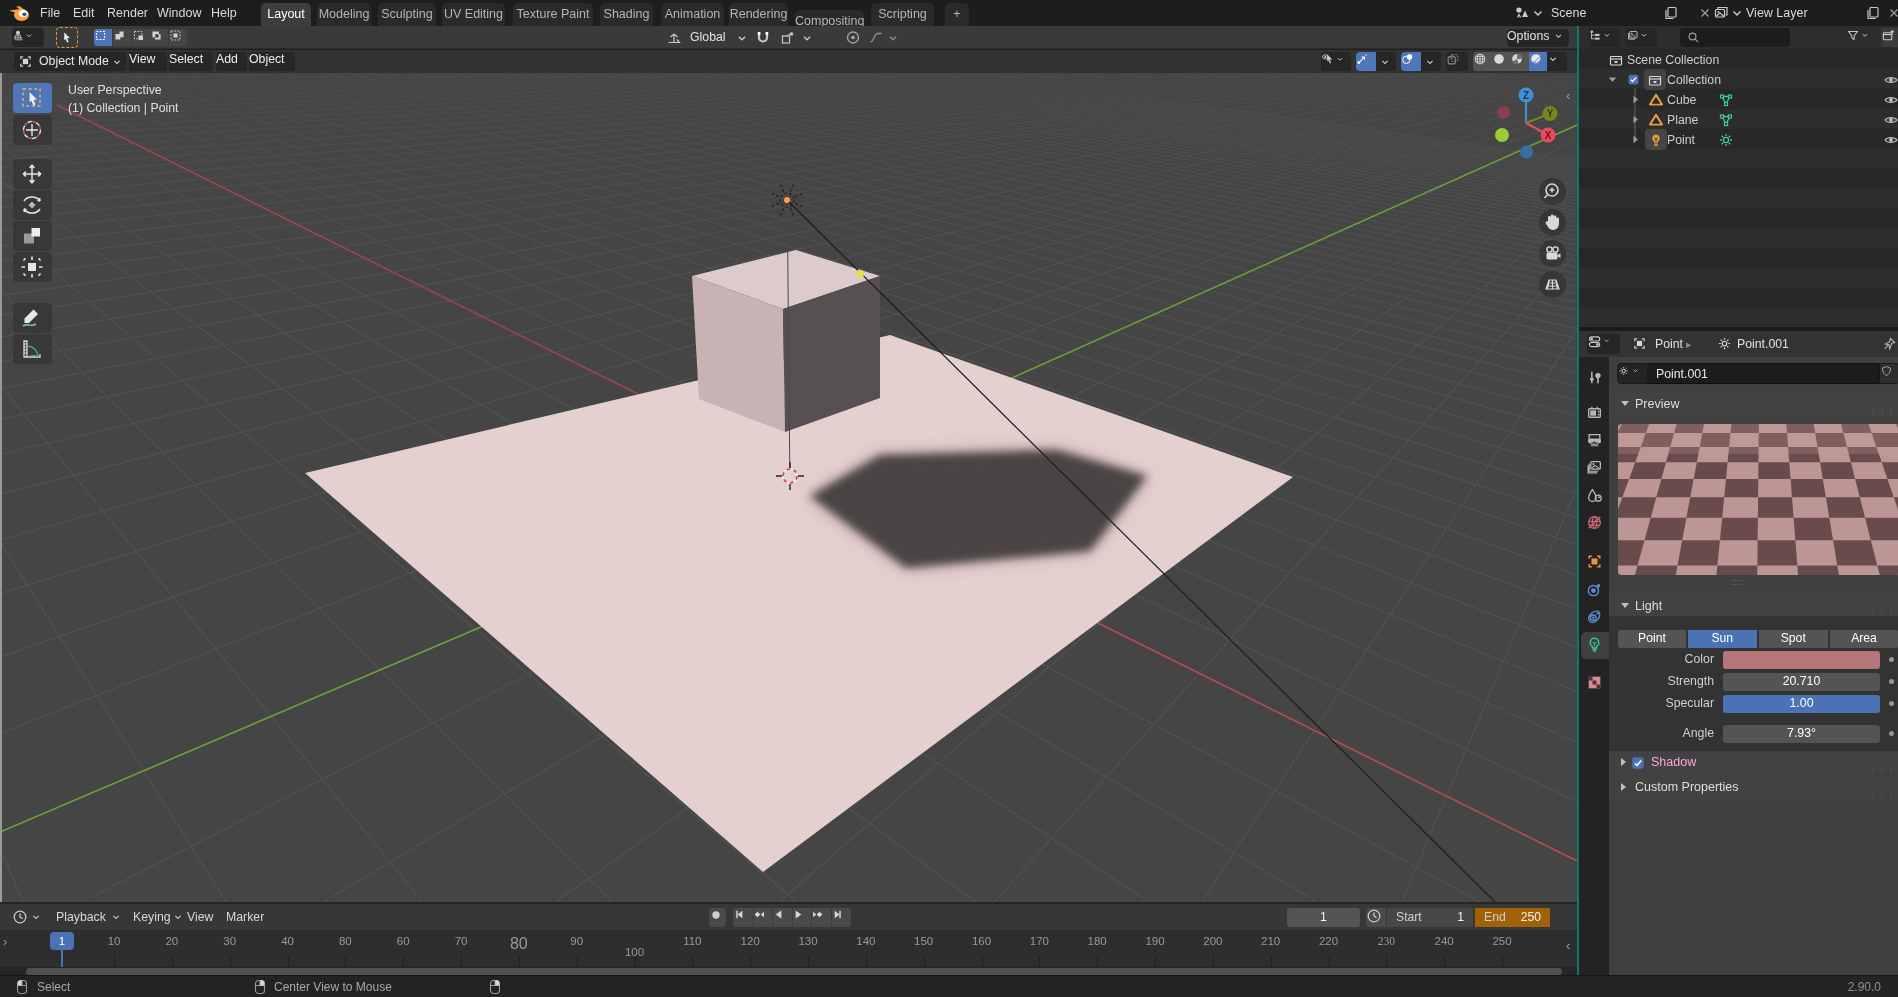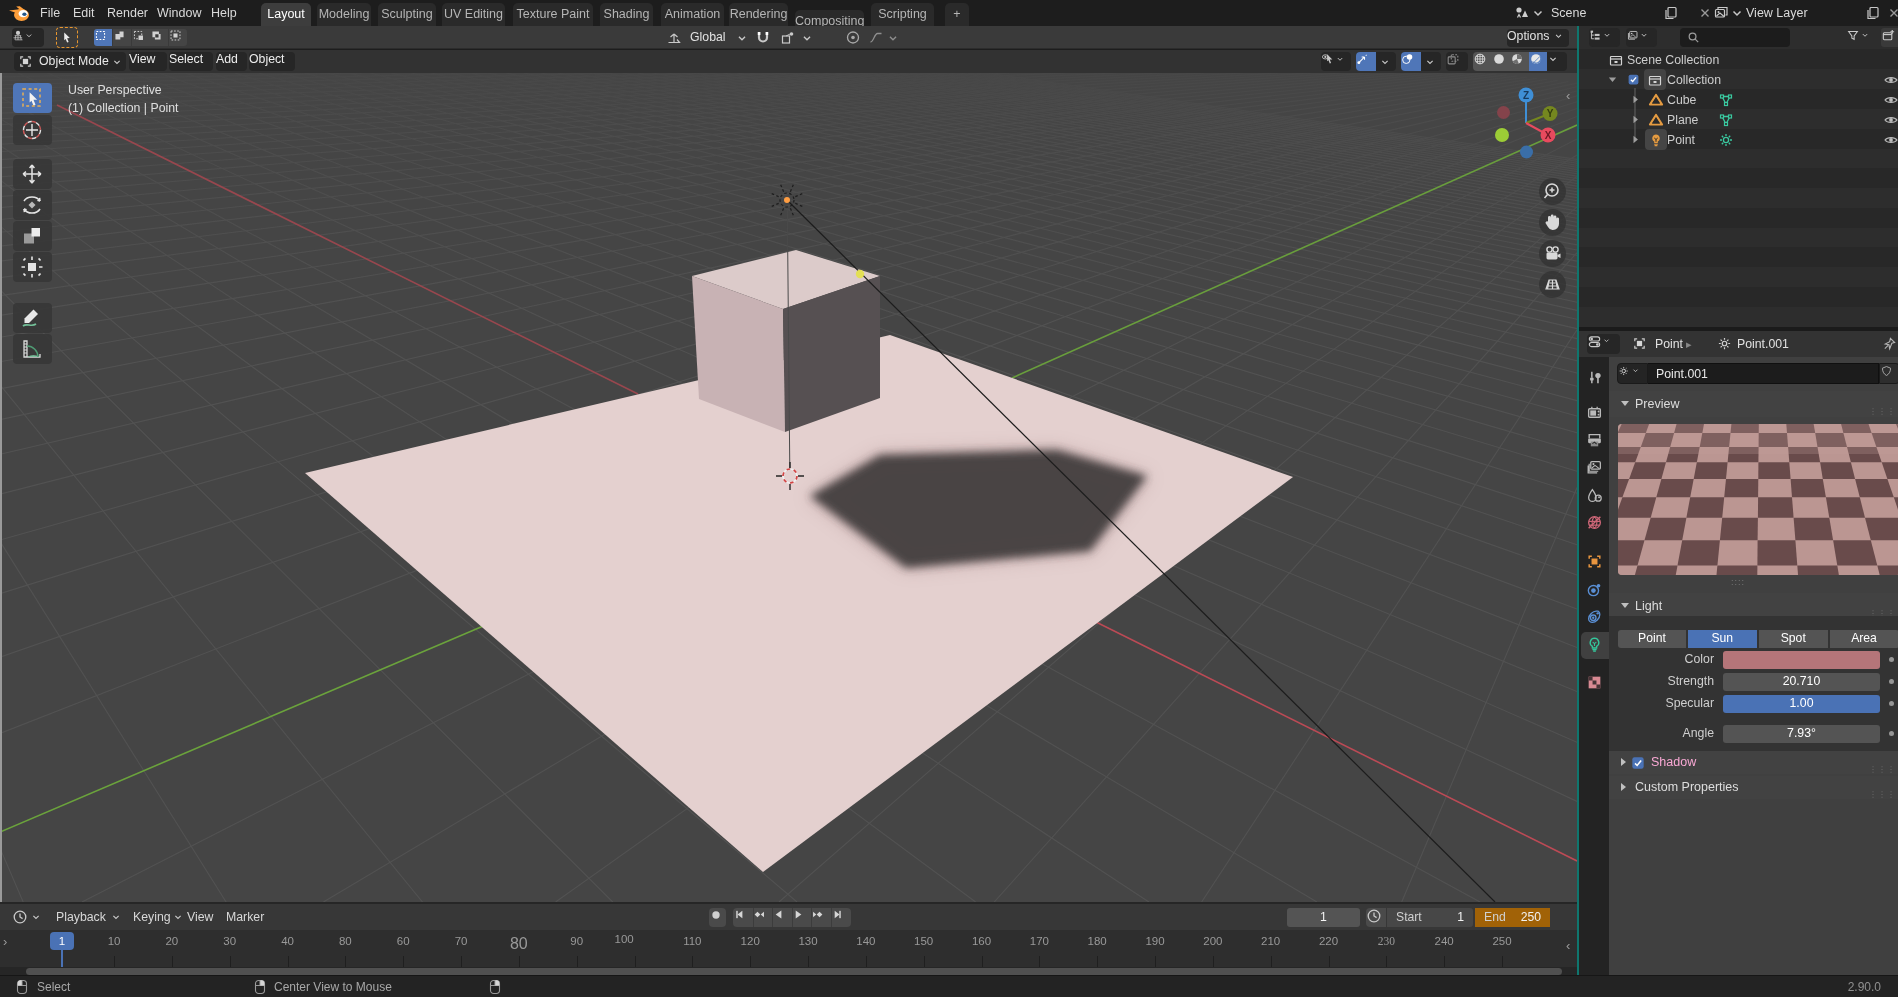--- a/index.html
+++ b/index.html
@@ -588,21 +588,21 @@
         <div class="txt" style="left:325.3719px;top:5px;width:40px;text-align:center;color:#999999;font-size:11.5px;">80</div>
         <div class="abs" style="left:345.4px;top:26px;width:1px;height:11px;background:#1f1f1f;"></div>
         <div class="txt" style="left:383.2029px;top:5px;width:40px;text-align:center;color:#999999;font-size:11.5px;">60</div>
         <div class="abs" style="left:403.2px;top:26px;width:1px;height:11px;background:#1f1f1f;"></div>
         <div class="txt" style="left:441.0339px;top:5px;width:40px;text-align:center;color:#999999;font-size:11.5px;">70</div>
         <div class="abs" style="left:461.0px;top:26px;width:1px;height:11px;background:#1f1f1f;"></div>
         <div class="txt" style="left:498.86490000000003px;top:5px;width:40px;text-align:center;color:#999999;font-size:16px;">80</div>
         <div class="abs" style="left:518.9px;top:26px;width:1px;height:11px;background:#1f1f1f;"></div>
         <div class="txt" style="left:556.6959px;top:5px;width:40px;text-align:center;color:#999999;font-size:11.5px;">90</div>
         <div class="abs" style="left:576.7px;top:26px;width:1px;height:11px;background:#1f1f1f;"></div>
-        <div class="txt" style="left:614.5269000000001px;top:3px;width:40px;text-align:left;color:#999999;font-size:11.5px;">100</div>
+        <div class="txt" style="left:614.5269000000001px;top:16px;width:40px;text-align:center;color:#999999;font-size:11.5px;">100</div>
         <div class="abs" style="left:634.5px;top:26px;width:1px;height:11px;background:#1f1f1f;"></div>
         <div class="txt" style="left:672.3579px;top:5px;width:40px;text-align:center;color:#999999;font-size:11.5px;">110</div>
         <div class="abs" style="left:692.4px;top:26px;width:1px;height:11px;background:#1f1f1f;"></div>
         <div class="txt" style="left:730.1889px;top:5px;width:40px;text-align:center;color:#999999;font-size:11.5px;">120</div>
         <div class="abs" style="left:750.2px;top:26px;width:1px;height:11px;background:#1f1f1f;"></div>
         <div class="txt" style="left:788.0199px;top:5px;width:40px;text-align:center;color:#999999;font-size:11.5px;">130</div>
         <div class="abs" style="left:808.0px;top:26px;width:1px;height:11px;background:#1f1f1f;"></div>
         <div class="txt" style="left:845.8509px;top:5px;width:40px;text-align:center;color:#999999;font-size:11.5px;">140</div>
         <div class="abs" style="left:865.9px;top:26px;width:1px;height:11px;background:#1f1f1f;"></div>
         <div class="txt" style="left:903.6819px;top:5px;width:40px;text-align:center;color:#999999;font-size:11.5px;">150</div>

